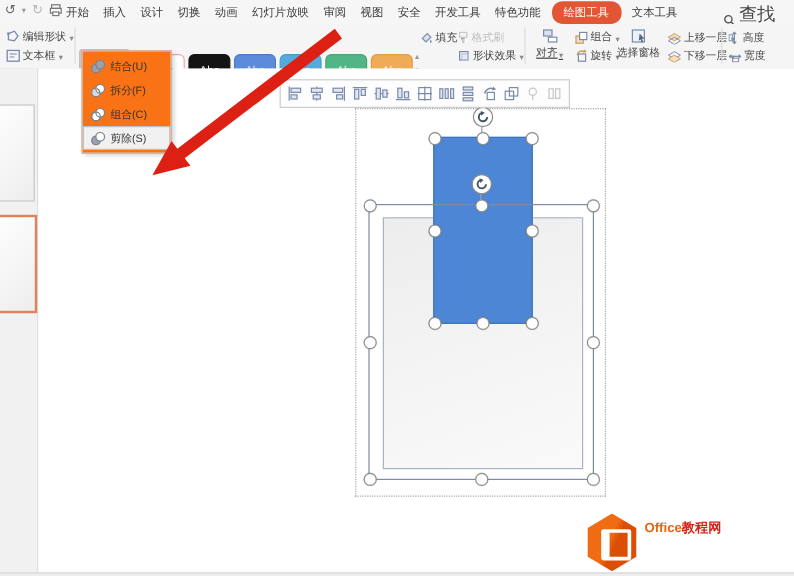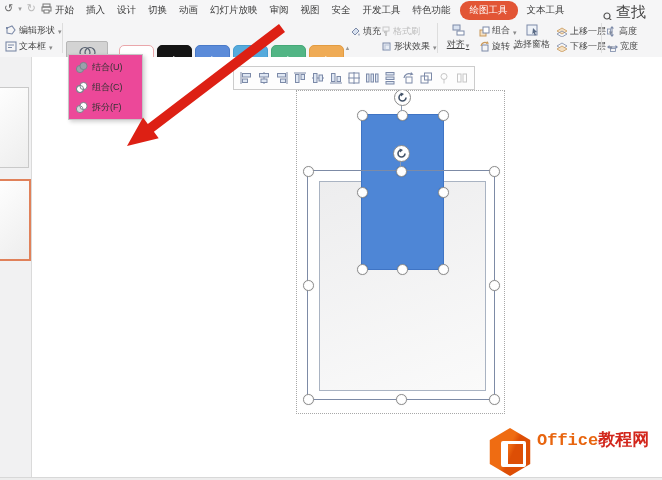--- a/index.html
+++ b/index.html
@@ -41,33 +41,33 @@
   #outerframe{position:absolute;left:307px;top:170px;width:186px;height:228px;border:1px solid var(--frame-stroke);}
   .handle{position:absolute;width:9px;height:9px;border-radius:50%;background:#fff;border:1px solid #8f8f8f;box-shadow:0 0 1px rgba(0,0,0,.2);}
   .stem{position:absolute;width:1px;background:#8d9cb2;}
   .rotor{position:absolute;width:15px;height:15px;border-radius:50%;background:#fff;border:1px solid #8a8a8a;
          display:flex;align-items:center;justify-content:center;}
   
   #alignbar{position:absolute;left:233px;top:66px;height:22px;background:#fdfdfd;border:1px solid #cccccc;
             display:flex;align-items:center;padding:0 3px;z-index:5;}
   .abtn{width:18px;height:18px;display:flex;align-items:center;justify-content:center;border-radius:2px;}
   
-  #menu{position:absolute;left:68px;top:54px;width:73px;background:#ec4899;border:1px solid #c5c5c5;
+  #menu{position:absolute;left:68px;top:42px;width:73px;background:#f97316;border:1px solid #c5c5c5;
         box-shadow:2px 2px 4px rgba(0,0,0,.18);z-index:20;padding:2px 0;}
   .mitem{height:18px;display:flex;align-items:center;gap:4px;padding-left:5px;font-size:9px;color:#333;border:1px solid transparent;}
   .mitem.hl{background:#f1f1f1;border:1px solid #bfbfbf;}
   
   #arrow{position:absolute;left:0;top:0;z-index:30;pointer-events:none;}
   
   #logo{position:absolute;left:487px;top:428px;display:flex;align-items:flex-start;gap:4px;z-index:6;}
   #hexwrap{width:46px;height:48px;clip-path:polygon(50% 0,94% 25%,94% 75%,50% 100%,6% 75%,6% 25%);
            background:linear-gradient(115deg,#ef6c12 45%,#dd4e05 55%);position:relative;}
   #hexglyph{position:absolute;left:14px;top:13px;width:15px;height:20px;border:3px solid #fff;border-left:7px solid #fff;border-radius:2px;}
   #logotext{display:flex;flex-direction:column;margin-top:3px;}
-  #logoline1{font-size:17px;font-weight:bold;line-height:19px;letter-spacing:0px;font-family:Liberation Mono, monospace;}
+  #logoline1{font-size:11px;font-weight:bold;line-height:19px;letter-spacing:0px;}
   #logoline1 .o{color:var(--logo-orange);}
   #logoline1 .c{color:var(--logo-red);}
   #logourl{font-size:12.5px;font-weight:bold;color:var(--logo-red);line-height:15px;}
   
   #statusbar{position:absolute;left:0;top:477px;width:662px;height:3px;background:#ededed;border-top:1px solid #d8d8d8;}
   svg{display:block;}
 </style>
 </head>
 <body>
 
@@ -398,33 +398,40 @@
   <div id="menu">
       <div class="mitem">
         <svg width="13" height="13" viewBox="0 0 13 13">
           <circle cx="5" cy="8" r="3.6" fill="#9aa1ab" stroke="#7b828c"></circle>
           <circle cx="8.5" cy="5" r="3.6" fill="#9aa1ab" stroke="#7b828c"></circle>
         </svg>
         <span>结合(U)</span>
       </div>
       <div class="mitem">
         <svg width="13" height="13" viewBox="0 0 13 13">
+          <circle cx="5" cy="8" r="3.6" fill="#d6dade" stroke="#7b828c"></circle>
+          <circle cx="8.5" cy="5" r="3.6" fill="#fff" stroke="#7b828c"></circle>
+          <path d="M5.6 4.9 A3.6 3.6 0 0 1 8.1 8.5" fill="none" stroke="#7b828c"></path>
+        </svg>
+        <span>拆分(F)</span>
+      </div>
+      <div class="mitem">
+        <svg width="13" height="13" viewBox="0 0 13 13">
           <circle cx="5" cy="8" r="3.6" fill="#fff" stroke="#7b828c"></circle>
           <circle cx="8.5" cy="5" r="3.6" fill="#fff" stroke="#7b828c"></circle>
           <circle cx="5" cy="8" r="3.6" fill="none" stroke="#7b828c"></circle>
         </svg>
         <span>组合(C)</span>
       </div>
-      <div class="mitem">
+      <div class="mitem hl">
         <svg width="13" height="13" viewBox="0 0 13 13">
-          <circle cx="5" cy="8" r="3.6" fill="#d6dade" stroke="#7b828c"></circle>
+          <circle cx="5" cy="8" r="3.6" fill="#9aa1ab" stroke="#7b828c"></circle>
           <circle cx="8.5" cy="5" r="3.6" fill="#fff" stroke="#7b828c"></circle>
-          <path d="M5.6 4.9 A3.6 3.6 0 0 1 8.1 8.5" fill="none" stroke="#7b828c"></path>
-        </svg>
-        <span>拆分(F)</span>
+        </svg>
+        <span>剪除(S)</span>
       </div>
     </div>
 
   <svg id="arrow" width="662" height="480" viewBox="0 0 662 480">
     <polygon points="279,24 147.8,123.9 143,117.5 127,146 158.7,138.2 153.9,131.8 285,32" fill="var(--arrow-red)"></polygon>
   </svg>
 
   <div id="logo">
     <div id="hexwrap">
         <div id="hexglyph"></div>

